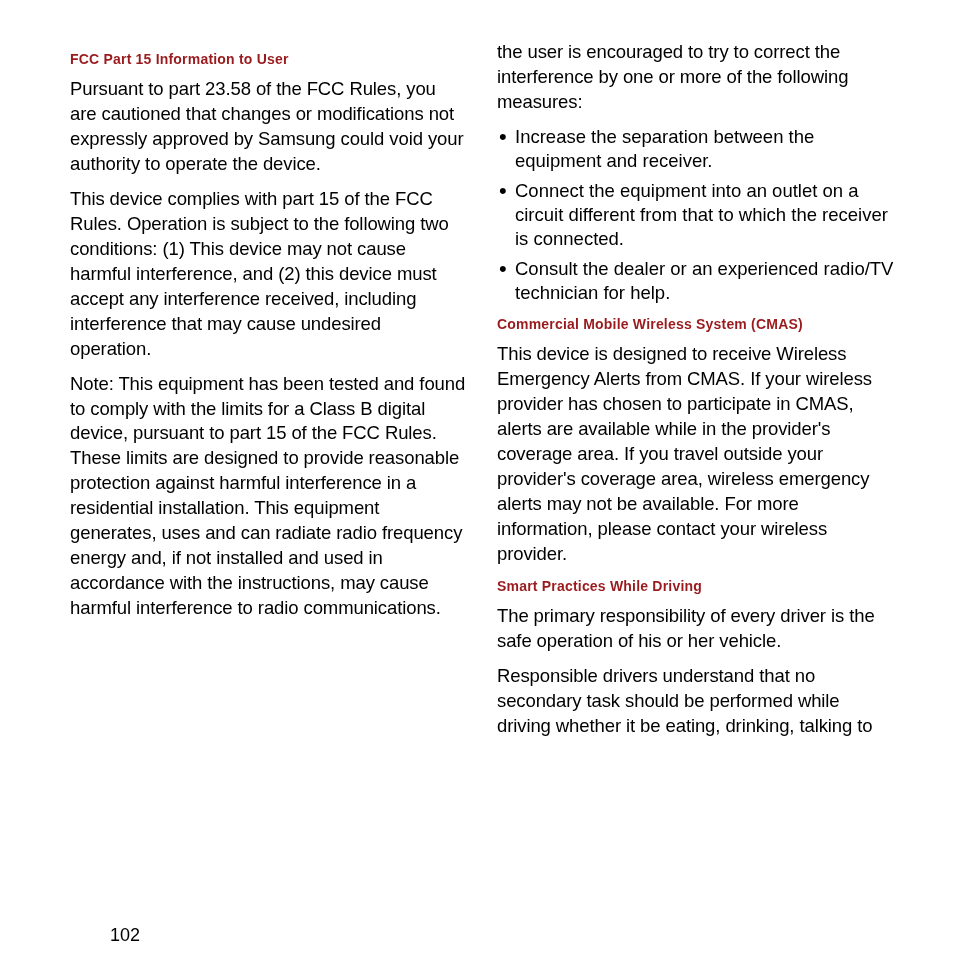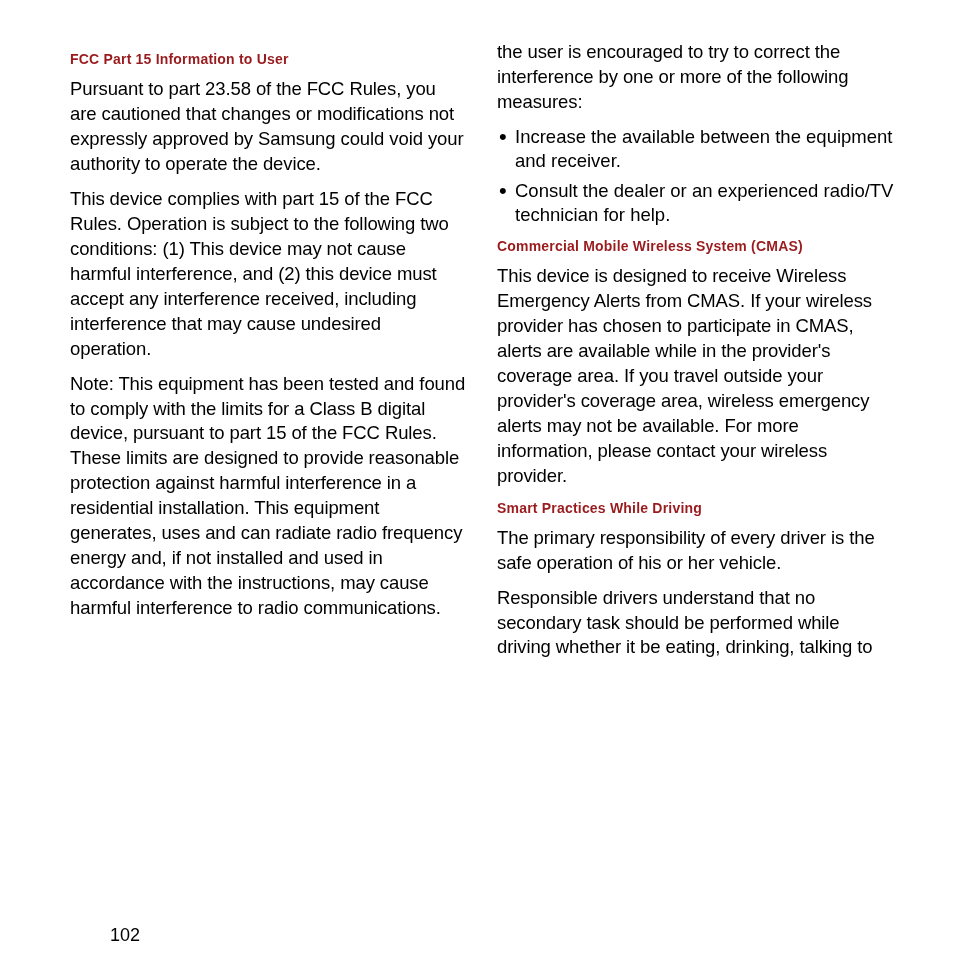--- a/index.html
+++ b/index.html
@@ -83,21 +83,22 @@
   <div class="col">
     <h2 class="section-title">FCC Part 15 Information to User</h2>
     <p>Pursuant to part 23.58 of the FCC Rules, you are cautioned that changes or modifications not expressly approved by Samsung could void your authority to operate the device.</p>
     <p>This device complies with part 15 of the FCC Rules. Operation is subject to the following two conditions: (1) This device may not cause harmful interference, and (2) this device must accept any interference received, including interference that may cause undesired operation.</p>
     <p>Note: This equipment has been tested and found to comply with the limits for a Class B digital device, pursuant to part 15 of the FCC Rules. These limits are designed to provide reasonable protection against harmful interference in a residential installation. This equipment generates, uses and can radiate radio frequency energy and, if not installed and used in accordance with the instructions, may cause harmful interference to radio communications.</p>
   </div>
 
   <div class="col">
     <p>the user is encouraged to try to correct the interference by one or more of the following measures:</p>
     <ul>
-      <li>Increase the available between the equipment and receiver.</li>
+      <li>Increase the separation between the equipment and receiver.</li>
+      <li>Connect the equipment into an outlet on a circuit different from that to which the receiver is connected.</li>
       <li>Consult the dealer or an experienced radio/TV technician for help.</li>
     </ul>
     <h2 class="section-title">Commercial Mobile Wireless System (CMAS)</h2>
     <p>This device is designed to receive Wireless Emergency Alerts from CMAS. If your wireless provider has chosen to participate in CMAS, alerts are available while in the provider's coverage area. If you travel outside your provider's coverage area, wireless emergency alerts may not be available. For more information, please contact your wireless provider.</p>
     <h2 class="section-title">Smart Practices While Driving</h2>
     <p>The primary responsibility of every driver is the safe operation of his or her vehicle.</p>
     <p>Responsible drivers understand that no secondary task should be performed while driving whether it be eating, drinking, talking to</p>
   </div>
 
   <div class="page-number">102</div>

